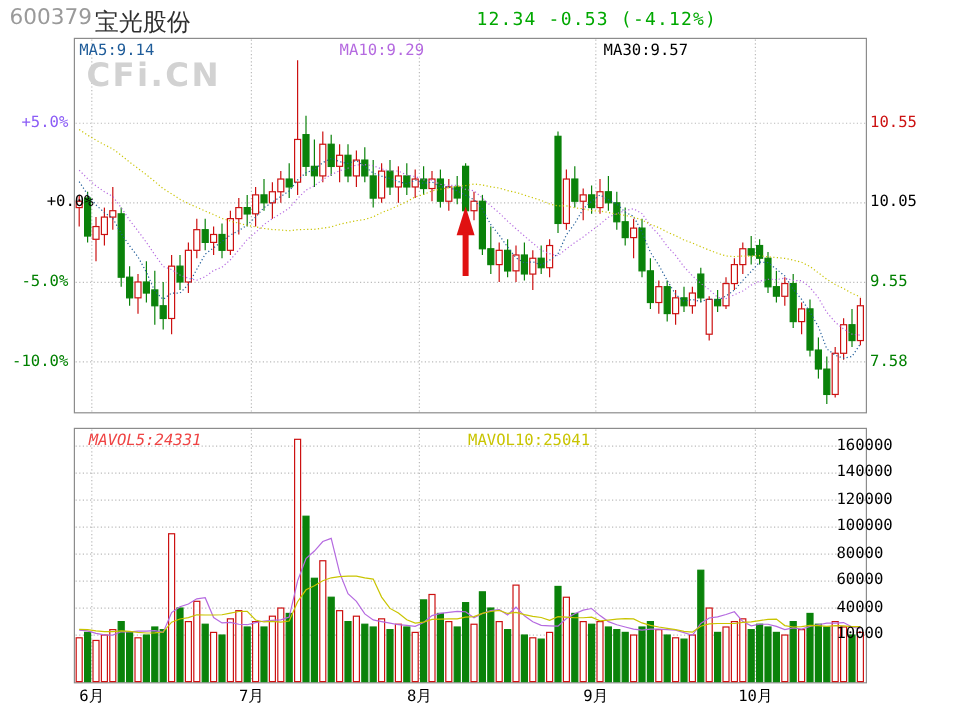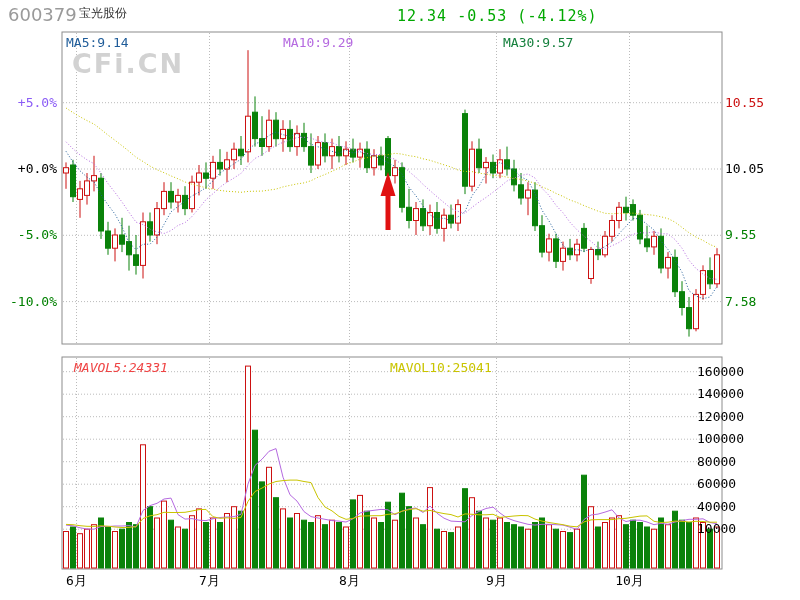--- a/index.html
+++ b/index.html
@@ -1,26 +1,26 @@
 <!DOCTYPE html>
 <html><head>
 <meta charset="utf-8">
 <style>
   html,body{margin:0;padding:0;width:800px;height:600px;background:#fff;overflow:hidden;
     font-family:"DejaVu Sans Mono","Liberation Mono",monospace;}
   #stage{position:relative;width:800px;height:600px;}
   #chart-svg{position:absolute;left:0;top:0;}
   .abs{position:absolute;white-space:nowrap;}
   .title-code{left:8px;top:4px;font-size:18px;color:#9a9a9a;font-family:"DejaVu Sans",sans-serif;}
-  .title-name{left:79px;top:5px;font-size:12px;color:#2f2f2f;font-family:"DejaVu Sans",sans-serif;}
+  .title-name{left:79px;top:5px;font-size:20px;color:#2f2f2f;font-family:"DejaVu Sans",sans-serif;}
   .quote{left:397px;top:7px;font-size:15px;color:#00a800;letter-spacing:1px;}
   .legend{top:35px;font-size:13px;}
   .lg-ma5{left:66px;color:#1f5c99;}
   .lg-ma10{left:283px;color:#b56ae0;}
-  .lg-ma30{left:503px;color:#15803d;}
+  .lg-ma30{left:503px;color:#000000;}
   .watermark{left:72px;top:48px;font-size:27px;font-weight:bold;color:#d2d2d2;
     letter-spacing:2px;font-family:"DejaVu Sans",sans-serif;}
   .vol-legend{top:360px;font-size:13px;}
   .lg-mavol5{left:74px;color:#ef4444;font-style:italic;}
   .lg-mavol10{left:390px;color:#c9c400;}
   .tick{font-size:13px;height:16px;line-height:16px;}
   .tick-left{left:0;width:57px;text-align:right;}
   .tick-right{left:725px;text-align:left;}
   .tick-vol{left:697px;color:#000;}
   .month{top:573px;width:44px;text-align:center;font-size:13px;color:#000;}
@@ -368,21 +368,21 @@
   <div class="abs legend lg-ma30">MA30:9.57</div>
 
   <div class="abs watermark">CFi.CN</div>
 
   <div class="abs vol-legend lg-mavol5">MAVOL5:24331</div>
   <div class="abs vol-legend lg-mavol10">MAVOL10:25041</div>
 
 
   <div id="labels">
       <div class="abs tick tick-left" style="top: 94.6751px; color: #8b5cf6;">+5.0%</div>
-      <div class="abs tick tick-left" style="top: 160.995px; color: rgb(0, 0, 0);">+0.0%</div>
+      <div class="abs tick tick-left" style="top: 160.995px; color: rgb(0, 0, 0); margin-left: 21px;">+0.0%</div>
       <div class="abs tick tick-left" style="top: 227.315px; color: rgb(0, 128, 0);">-5.0%</div>
       <div class="abs tick tick-left" style="top: 293.635px; color: rgb(0, 128, 0);">-10.0%</div>
       <div class="abs tick tick-right" style="top: 94.6751px; color: rgb(204, 17, 17);">10.55</div>
       <div class="abs tick tick-right" style="top: 160.995px; color: rgb(0, 0, 0);">10.05</div>
       <div class="abs tick tick-right" style="top: 227.315px; color: rgb(0, 128, 0);">9.55</div>
       <div class="abs tick tick-right" style="top: 293.635px; color: rgb(0, 128, 0);">7.58</div>
       <div class="abs tick tick-vol" style="top: 363.7px;">160000</div>
       <div class="abs tick tick-vol" style="top: 386.2px;">140000</div>
       <div class="abs tick tick-vol" style="top: 408.7px;">120000</div>
       <div class="abs tick tick-vol" style="top: 431.2px;">100000</div>

